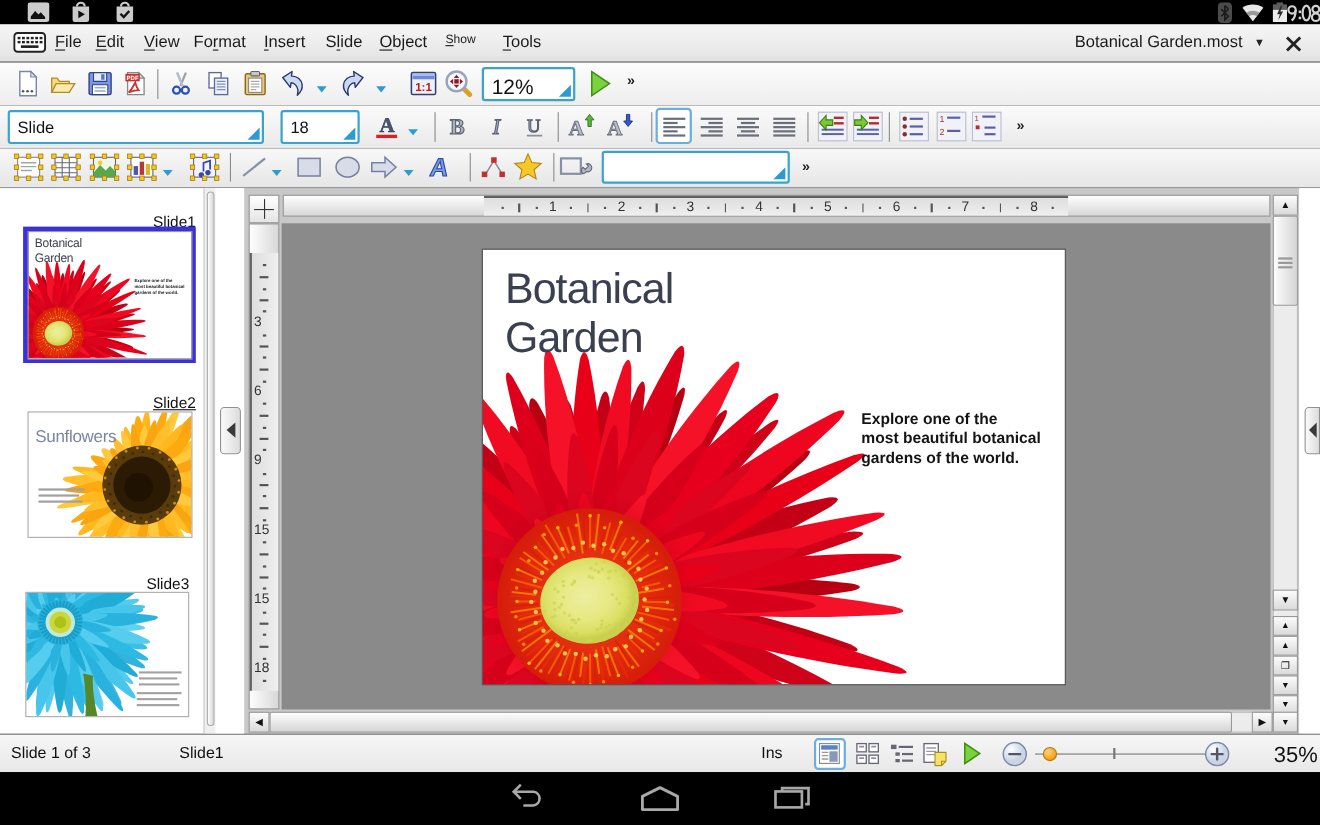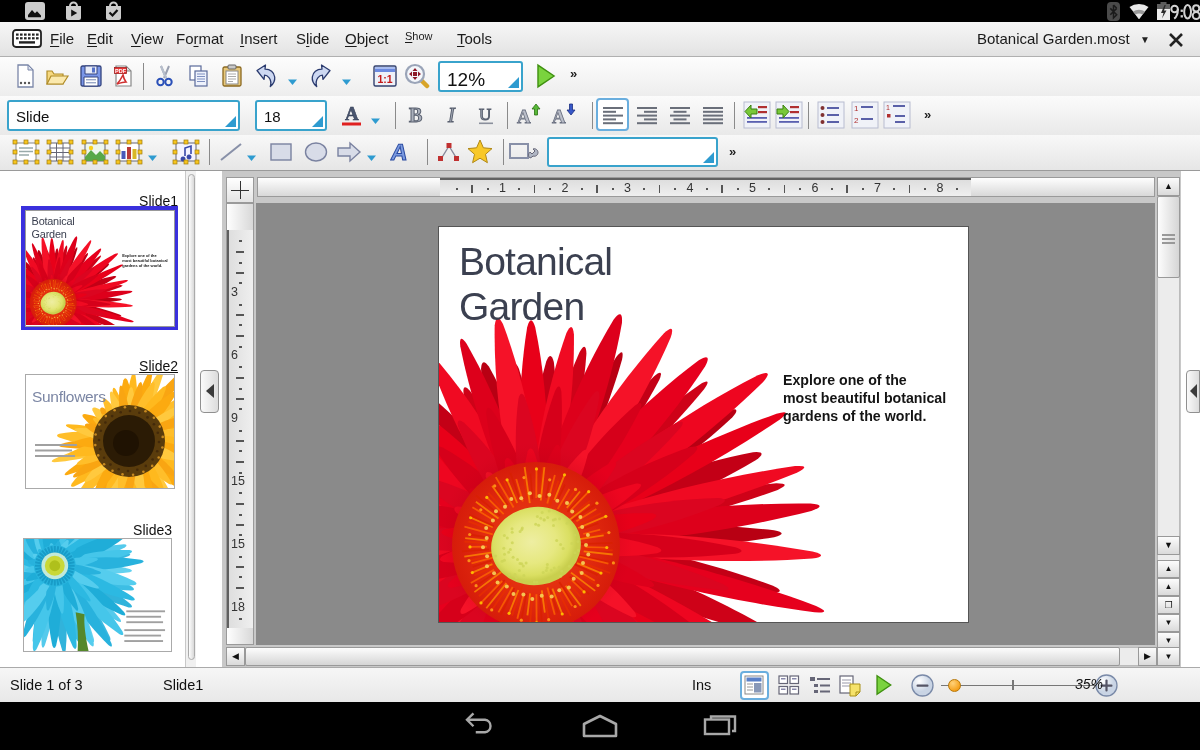--- a/index.html
+++ b/index.html
@@ -1622,21 +1622,21 @@
           <circle cx="11.5" cy="11.5" r="10.5" fill="url(#zg2)" stroke="#7a8aa8" stroke-width="1.3"></circle>
           <defs>
             <radialGradient id="zg2" cx="0.35" cy="0.3">
               <stop offset="0%" stop-color="#ffffff"></stop>
               <stop offset="100%" stop-color="#c9d4e4"></stop>
             </radialGradient>
           </defs>
           <rect x="5.5" y="10.5" width="12" height="2.2" fill="#556" rx="1"></rect>
           <rect x="10.4" y="5.5" width="2.2" height="12" fill="#556" rx="1"></rect>
         </svg></div>
-      <div style="position:absolute;left:1075px;top:8px;font-size:14px;color:#111;font-family:'Liberation Sans',sans-serif;font-style:italic;">35%</div>
+      <div style="position:absolute;left:1158px;top:8px;font-size:20px;color:#111;font-family:'Liberation Sans',sans-serif;">35%</div>
     </div>
 <div style="position:absolute;left:0;top:702px;width:1200px;height:48px;background:#000;">
 <div style="position:absolute;left:462px;top:9px;"><svg width="34" height="24" viewBox="0 0 34 26">
           <path d="M4,9.5 H23.5 A6.8,6.8 0 0 1 23.5,23 H13.5" fill="none" stroke="#a8a8a8" stroke-width="2.6"></path>
           <path d="M11,2.5 L4,9.5 L11,16.5" fill="none" stroke="#a8a8a8" stroke-width="2.6" stroke-linejoin="miter"></path>
         </svg></div>
       <div style="position:absolute;left:582px;top:12px;"><svg width="36" height="24" viewBox="0 0 36 24">
           <path d="M2,22 V10 L18,2 L34,10 V22 z" fill="none" stroke="#a8a8a8" stroke-width="2.6" stroke-linejoin="round"></path>
         </svg></div>
       <div style="position:absolute;left:703px;top:12px;"><svg width="34" height="23" viewBox="0 0 34 23">

